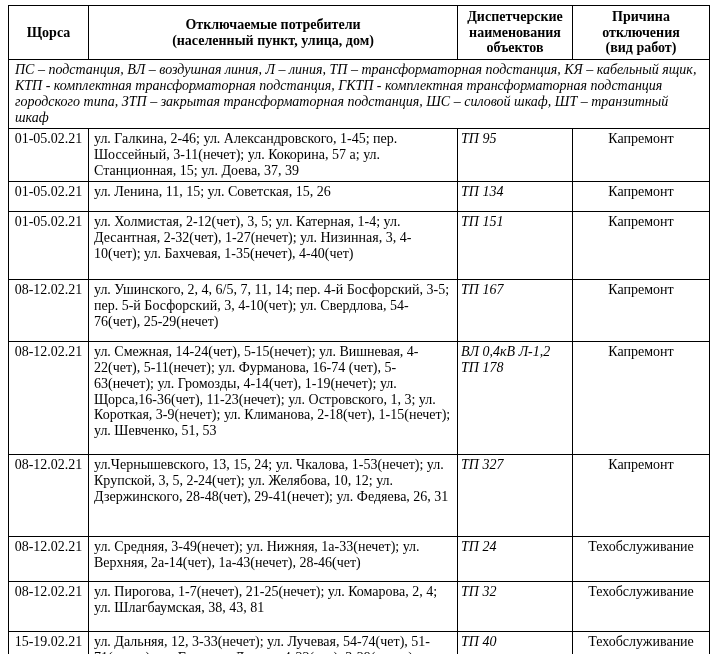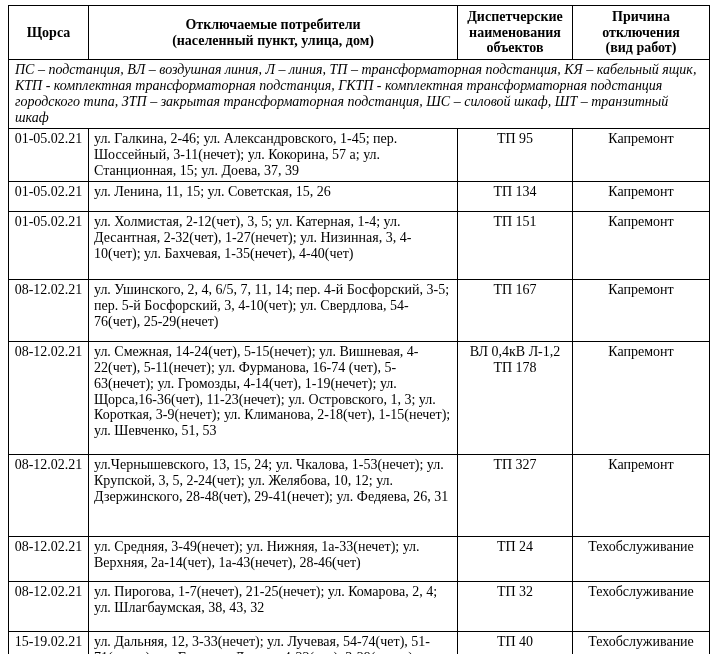--- a/index.html
+++ b/index.html
@@ -52,23 +52,23 @@
   td.date {
     text-align: center;
     padding: 2px 2px;
     white-space: nowrap;
   }
   td.cons {
     text-align: left;
     padding: 2px 5px 2px 5px;
   }
   td.obj {
-    text-align: center;
     padding: 2px 3px;
     white-space: pre-line;
+    font-style: italic;
   }
   td.reason {
     text-align: center;
     padding: 2px 10px;
   }
   tr.h47  { height: 47px; }
   tr.h30  { height: 30px; }
   tr.h68  { height: 68px; }
   tr.h62  { height: 62px; }
   tr.h113 { height: 113px; }
@@ -143,21 +143,21 @@
         <td class="reason">Капремонт</td>
       </tr>
       <tr class="h45">
         <td class="date">08-12.02.21</td>
         <td class="cons">ул. Средняя, 3-49(нечет); ул. Нижняя, 1а-33(нечет); ул. Верхняя, 2а-14(чет), 1а-43(нечет), 28-46(чет)</td>
         <td class="obj">ТП 24</td>
         <td class="reason">Техобслуживание</td>
       </tr>
       <tr class="h50">
         <td class="date">08-12.02.21</td>
-        <td class="cons">ул. Пирогова, 1-7(нечет), 21-25(нечет); ул. Комарова, 2, 4; ул. Шлагбаумская, 38, 43, 32</td>
+        <td class="cons">ул. Пирогова, 1-7(нечет), 21-25(нечет); ул. Комарова, 2, 4; ул. Шлагбаумская, 38, 43, 81</td>
         <td class="obj">ТП 32</td>
         <td class="reason">Техобслуживание</td>
       </tr>
       <tr class="h43">
         <td class="date">15-19.02.21</td>
         <td class="cons">ул. Дальняя, 12, 3-33(нечет); ул. Лучевая, 54-74(чет), 51-71(нечет); ул. Генерала Львова, 4-22(чет), 3-29(нечет);</td>
         <td class="obj">ТП 40</td>
         <td class="reason">Техобслуживание</td>
       </tr>
     </tbody>

